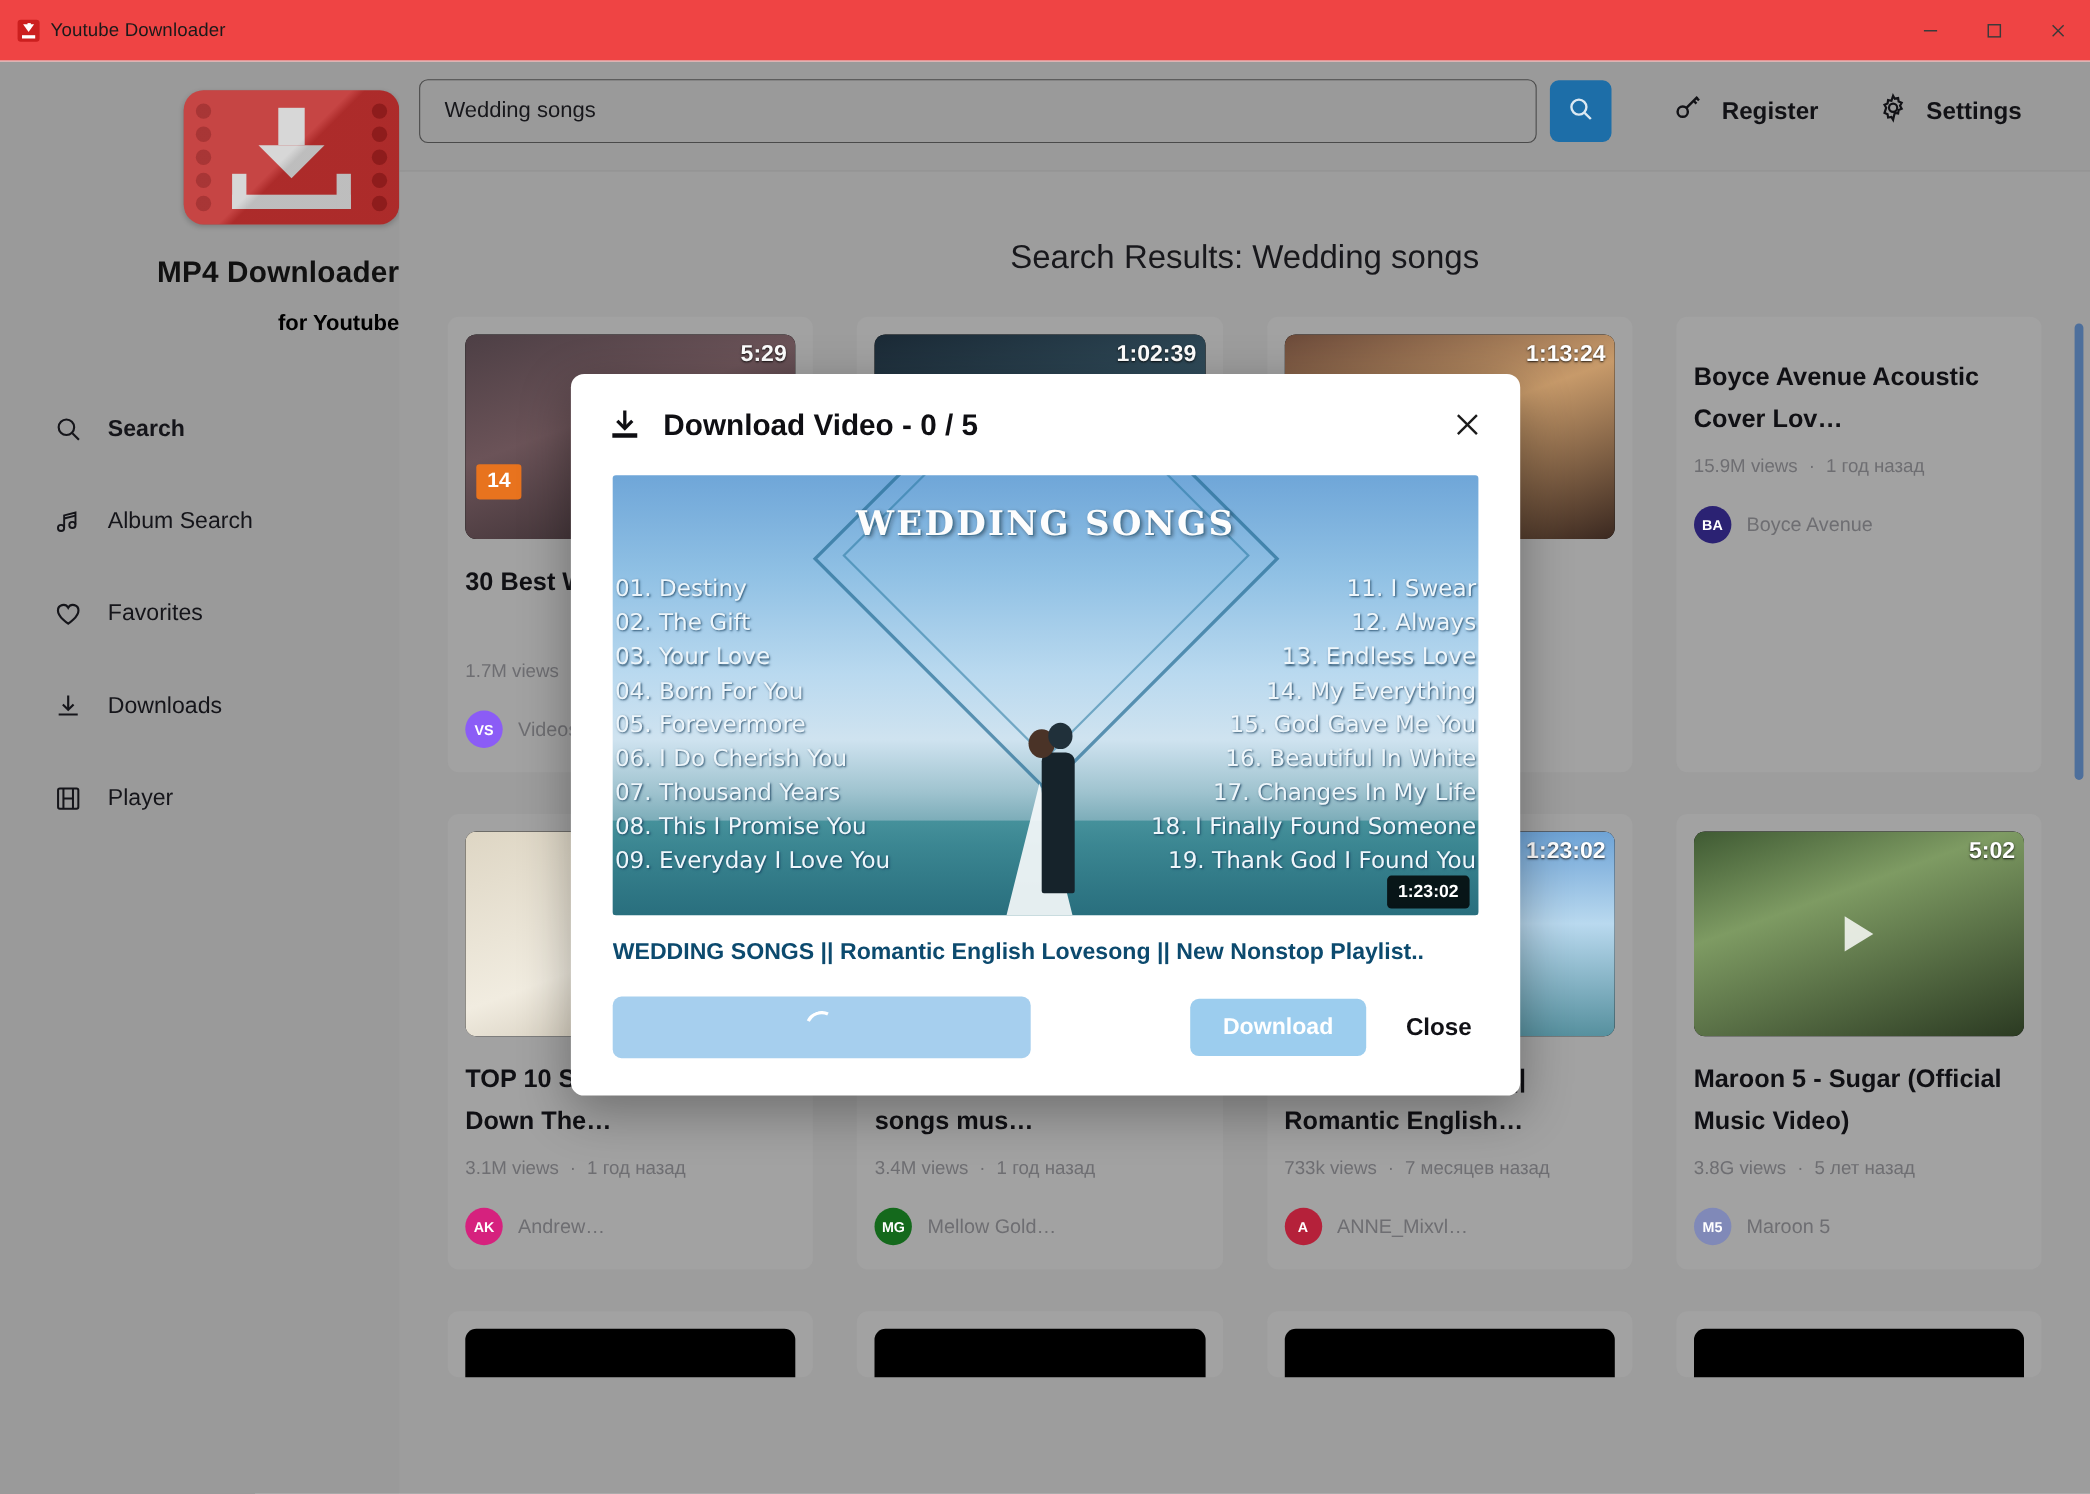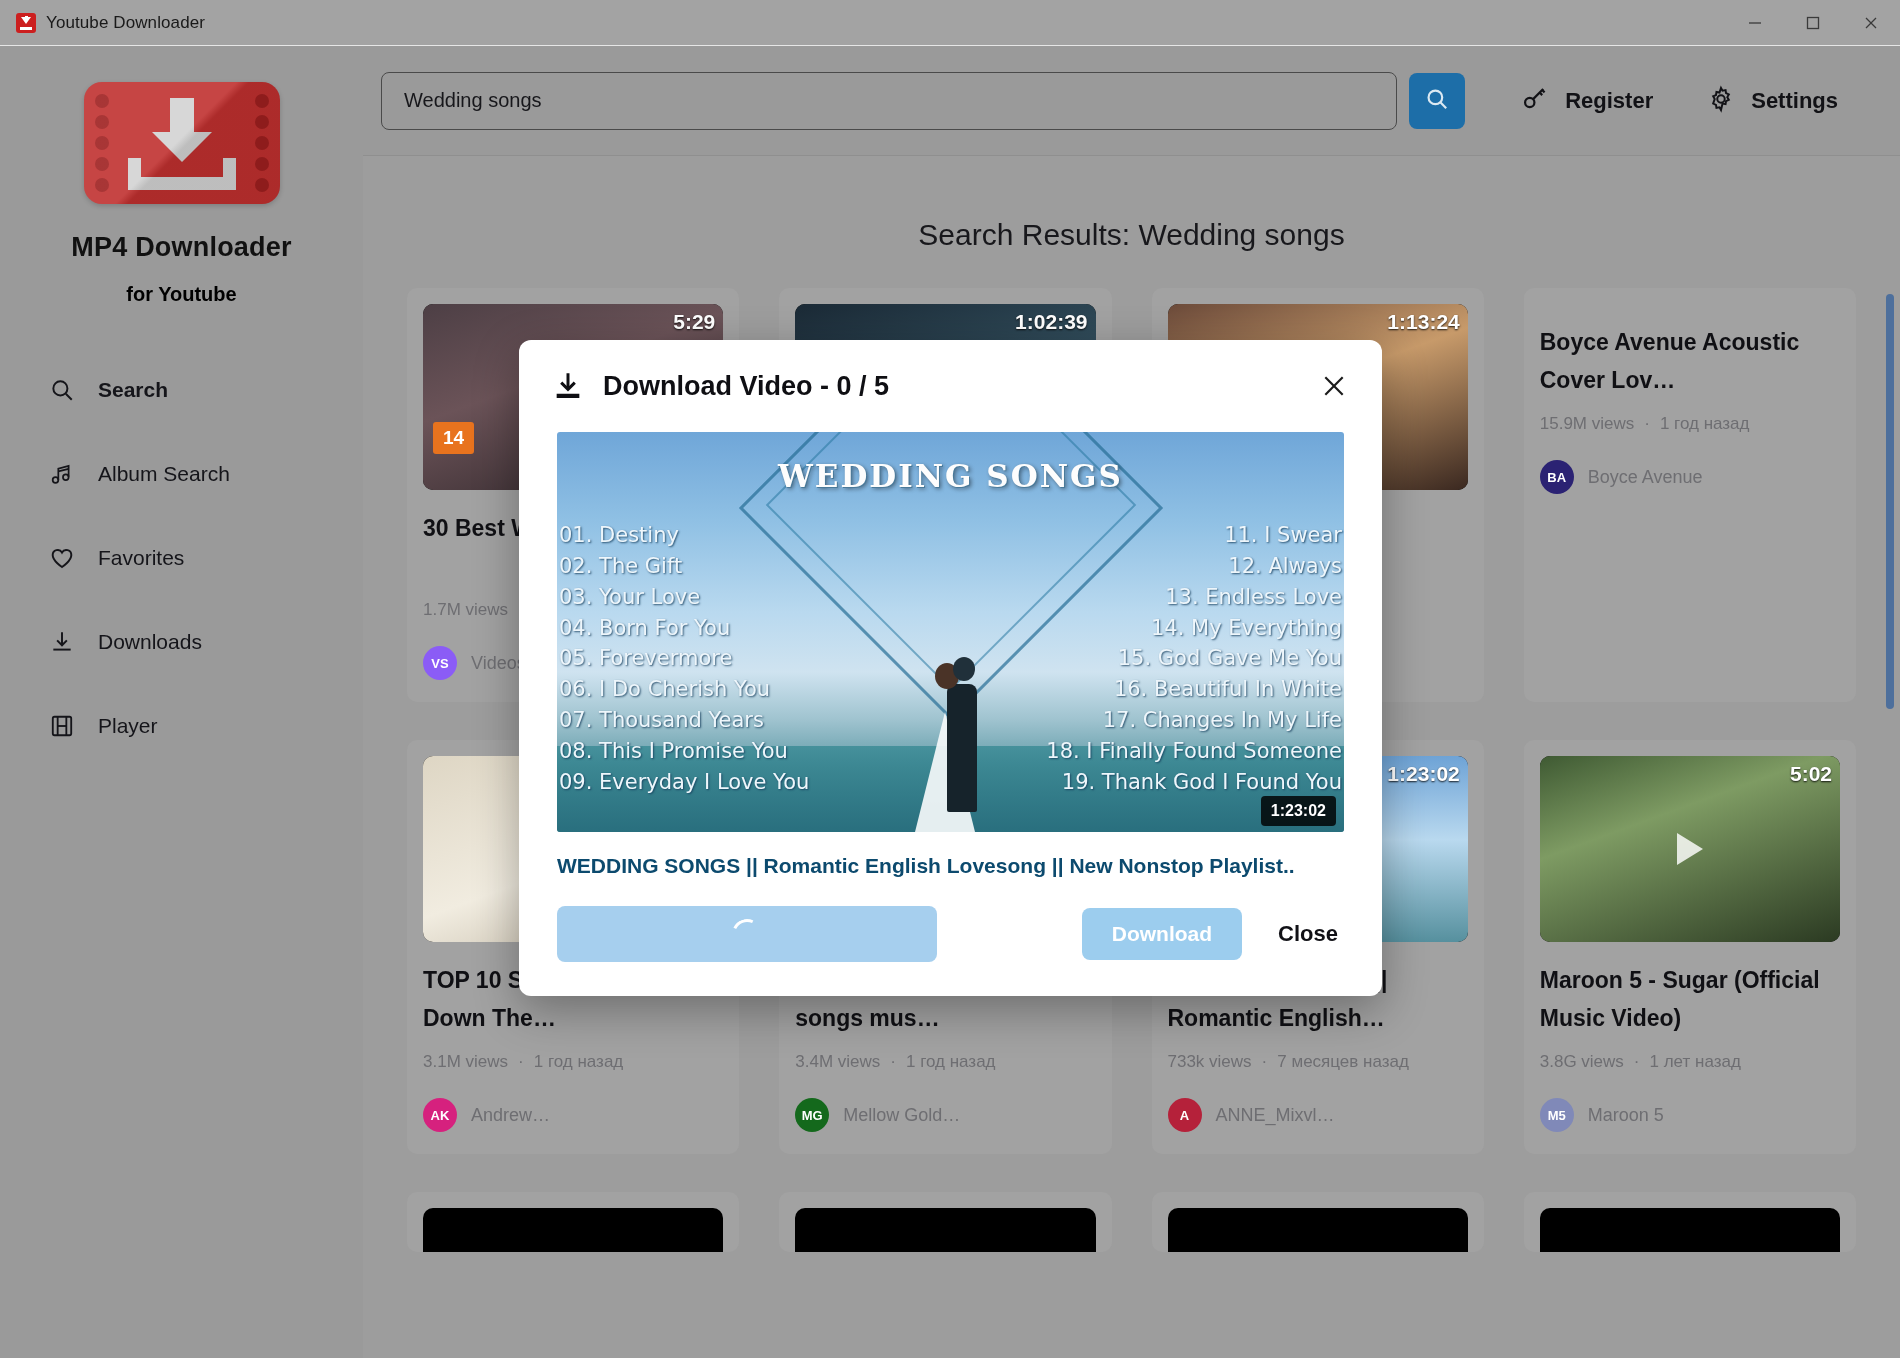--- a/index.html
+++ b/index.html
@@ -11,22 +11,22 @@
   }
   .app {
     position: relative;
     width: 1900px; height: 1358px;
     background: #f3f3f3;
   }
 
   
   .titlebar {
     position: absolute; top: 0; left: 0;
-    width: 1900px; height: 46px;
-    background: #a3a3a3;
+    width: 1900px; height: 56px;
+    background: #ef4444;
     border-bottom: 1px solid #e6e6e6;
     display: flex; align-items: center;
     z-index: 60;
   }
   .titlebar-left { display: flex; align-items: center; gap: 10px; padding-left: 16px; }
   .app-icon {
     width: 20px; height: 20px; border-radius: 3px;
     background: #cc1f1f;
     display: flex; align-items: center; justify-content: center;
     position: relative;
@@ -65,21 +65,21 @@
     background: #9a9a9a;
   }
 
   
 
   
   .sidebar {
     width: 363px; flex: 0 0 363px;
     background: #9a9a9a;
     padding-top: 36px;
-    display: flex; flex-direction: column; align-items: center;
+    display: flex; flex-direction: column; align-items: flex-end;
   }
   .logo {
     width: 196px; height: 122px; border-radius: 18px;
     background: #c0302f;
     position: relative;
     overflow: hidden;
     box-shadow: 0 2px 5px rgba(0,0,0,.18);
   }
   .logo .sheen {
     position: absolute; inset: 0;
@@ -601,21 +601,21 @@
             </div>
 
             <div class="card">
               <div class="thumb">
                 <div class="img" style="background:linear-gradient(160deg,#3f5a33 0%,#7e9b63 35%,#2b3a22 100%);"></div>
                 <div class="play"></div>
                 <div class="dur">5:02</div>
               </div>
               <div class="card-title">Maroon 5 - Sugar (Official Music Video)</div>
               <div class="card-meta">
-                <span>3.8G views</span><span class="sep">·</span><span>1 лет назад</span>
+                <span>3.8G views</span><span class="sep">·</span><span>5 лет назад</span>
               </div>
               <div class="card-channel">
                 <span class="avatar" style="background:#8089b8">M5</span>
                 <span class="cname">Maroon 5</span>
               </div>
             </div>
 
             <div class="card" style="height:60px;overflow:hidden;">
               <div class="thumb" style="background:#000;"></div>
             </div>

